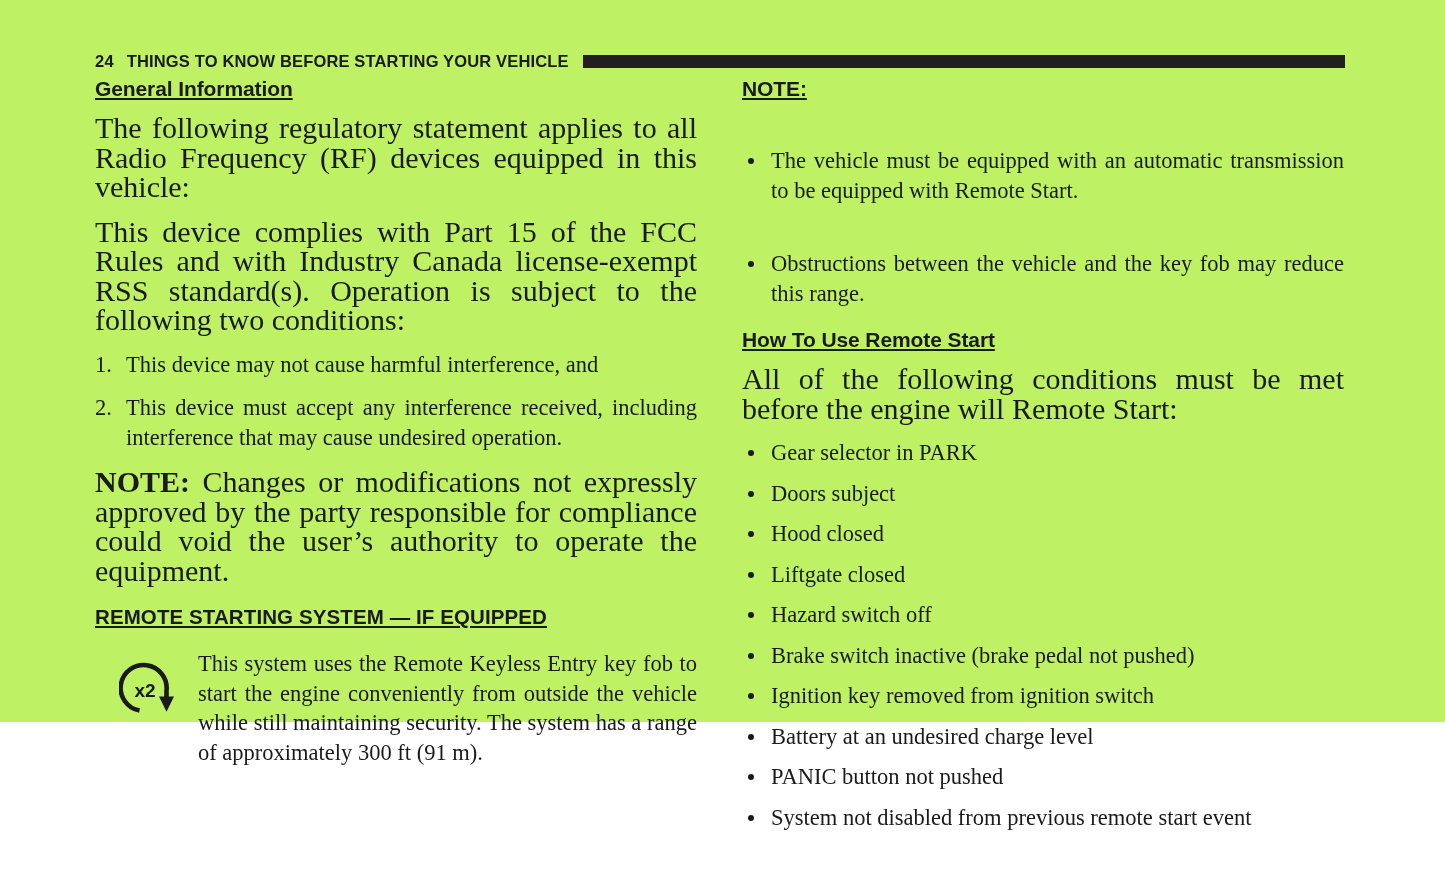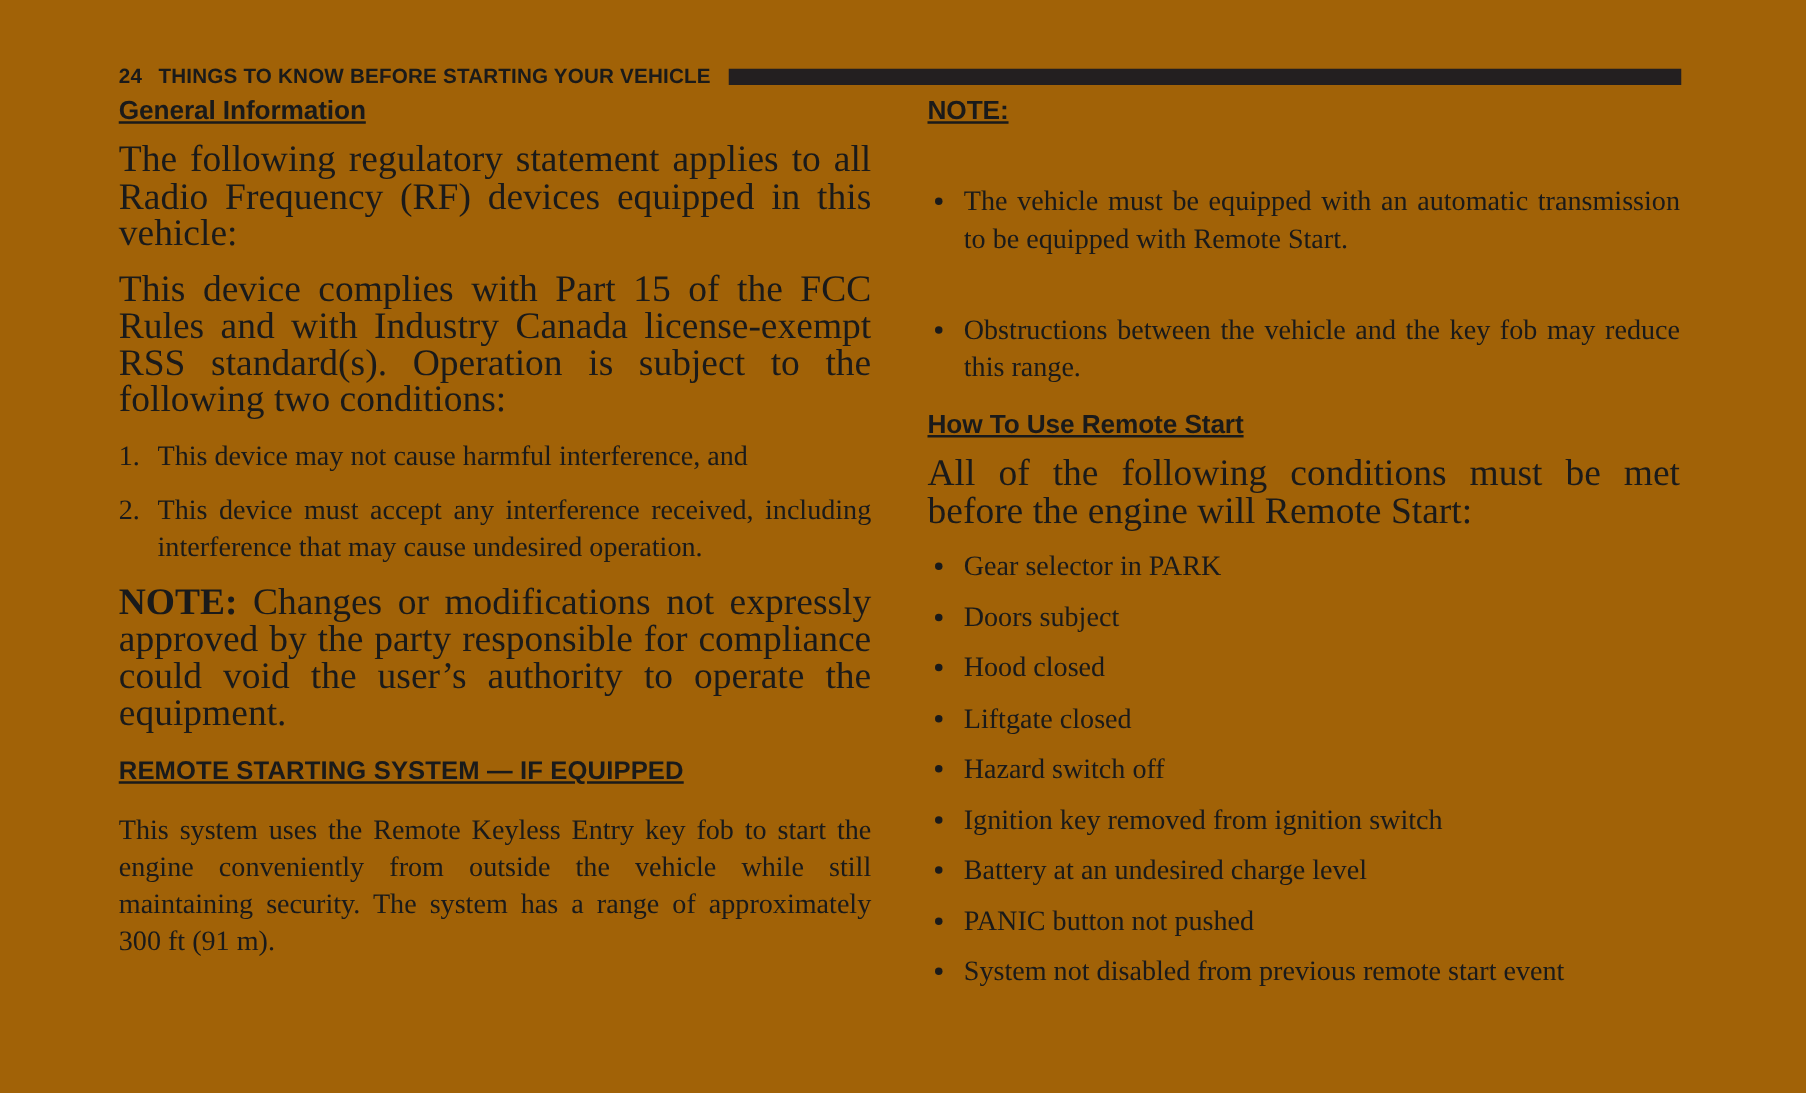--- a/index.html
+++ b/index.html
@@ -12,22 +12,22 @@
     width: 1445px;
     height: 874px;
     overflow: hidden;
     font-family: "Liberation Serif", "DejaVu Serif", serif;
     color: #1a1a1a;
     -webkit-font-smoothing: antialiased;
   }
   .page {
     position: relative;
     width: 1445px;
-    height: 874px;
-    background: #a16207;
+    height: 722px;
+    background: #bef264;
   }
 
   
   .page-header {
     position: absolute;
     left: 95px;
     top: 48px;
     width: 1250px;
     height: 26px;
     display: flex;
@@ -211,20 +211,30 @@
 
       <p class="body">
         <span class="nb">NOTE:</span><span> Changes or modifications not expressly approved by the party responsible for compliance could void the user’s authority to operate the equipment.</span>
       </p>
 
       <div class="spacer-note"></div>
 
       <h2 class="section-head caps">REMOTE STARTING SYSTEM — IF EQUIPPED</h2>
 
       <div class="icon-block">
+        <div class="icon-slot">
+          <svg width="56" height="56" viewBox="0 0 56 56" aria-hidden="true">
+
+            <path d="M 20.5 48.6
+                     A 23 23 0 1 1 47.5 28.5
+                     L 47.5 37" fill="none" stroke="#1a1a1a" stroke-width="4.6" stroke-linecap="butt"></path>
+            <polygon points="40.0,34.6 55.0,34.6 47.5,49.8" fill="#1a1a1a"></polygon>
+            <text x="26" y="35" text-anchor="middle" font-family="'Liberation Sans','DejaVu Sans',sans-serif" font-size="19" font-weight="bold" fill="#1a1a1a">x2</text>
+          </svg>
+        </div>
         <div class="icon-text">This system uses the Remote Keyless Entry key fob to start the engine conveniently from outside the vehicle while still maintaining security. The system has a range of approximately 300 ft (91 m).</div>
       </div>
 
     </div>
 
     <div class="col col-right">
 
       <h2 class="section-head tight-top">NOTE:</h2>
 
       <ul class="bul-list spaced">
@@ -258,20 +268,24 @@
         <li>
           <span class="bullet"></span>
           <span class="ltxt">Liftgate closed</span>
         </li>
         <li>
           <span class="bullet"></span>
           <span class="ltxt">Hazard switch off</span>
         </li>
         <li>
           <span class="bullet"></span>
+          <span class="ltxt">Brake switch inactive (brake pedal not pushed)</span>
+        </li>
+        <li>
+          <span class="bullet"></span>
           <span class="ltxt">Ignition key removed from ignition switch</span>
         </li>
         <li>
           <span class="bullet"></span>
           <span class="ltxt">Battery at an undesired charge level</span>
         </li>
         <li>
           <span class="bullet"></span>
           <span class="ltxt">PANIC button not pushed</span>
         </li>

